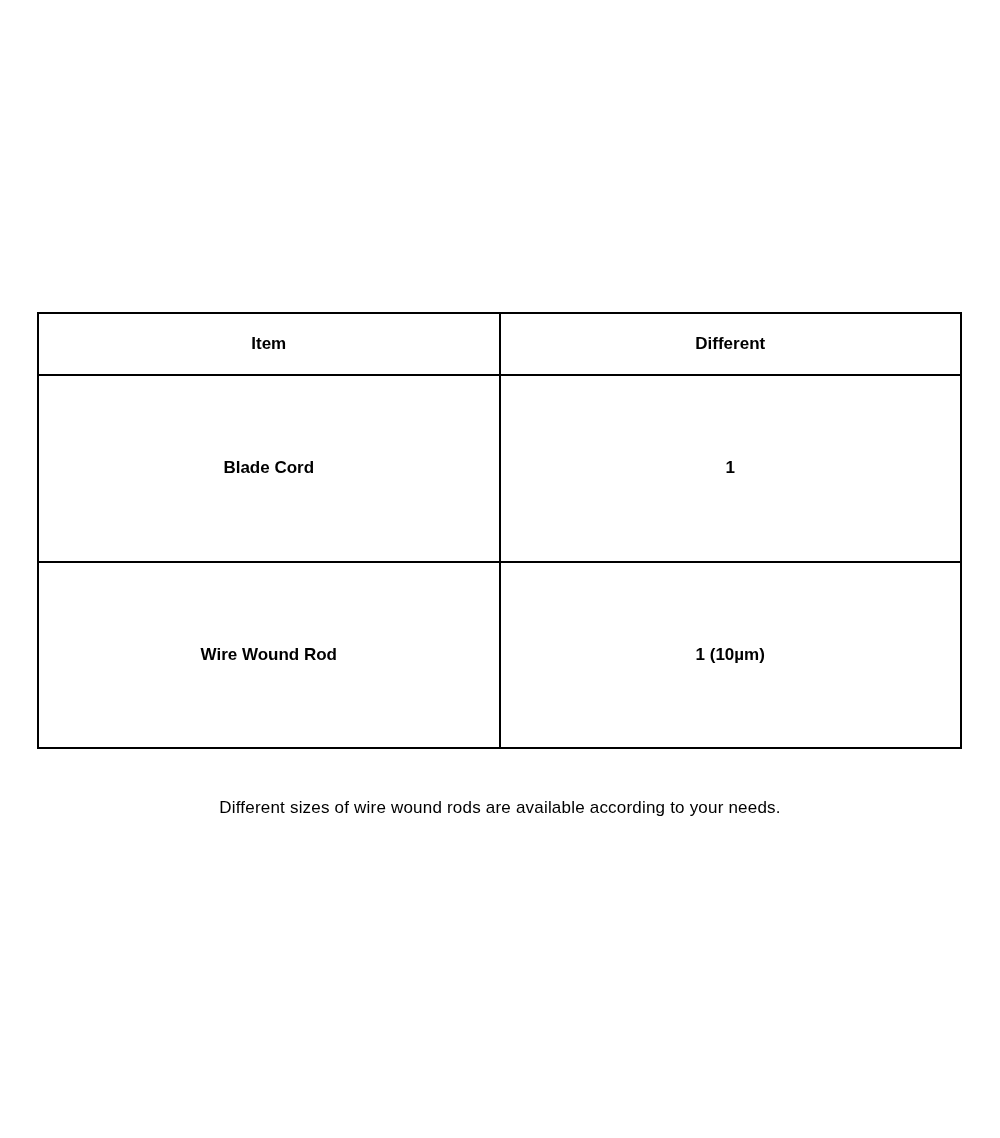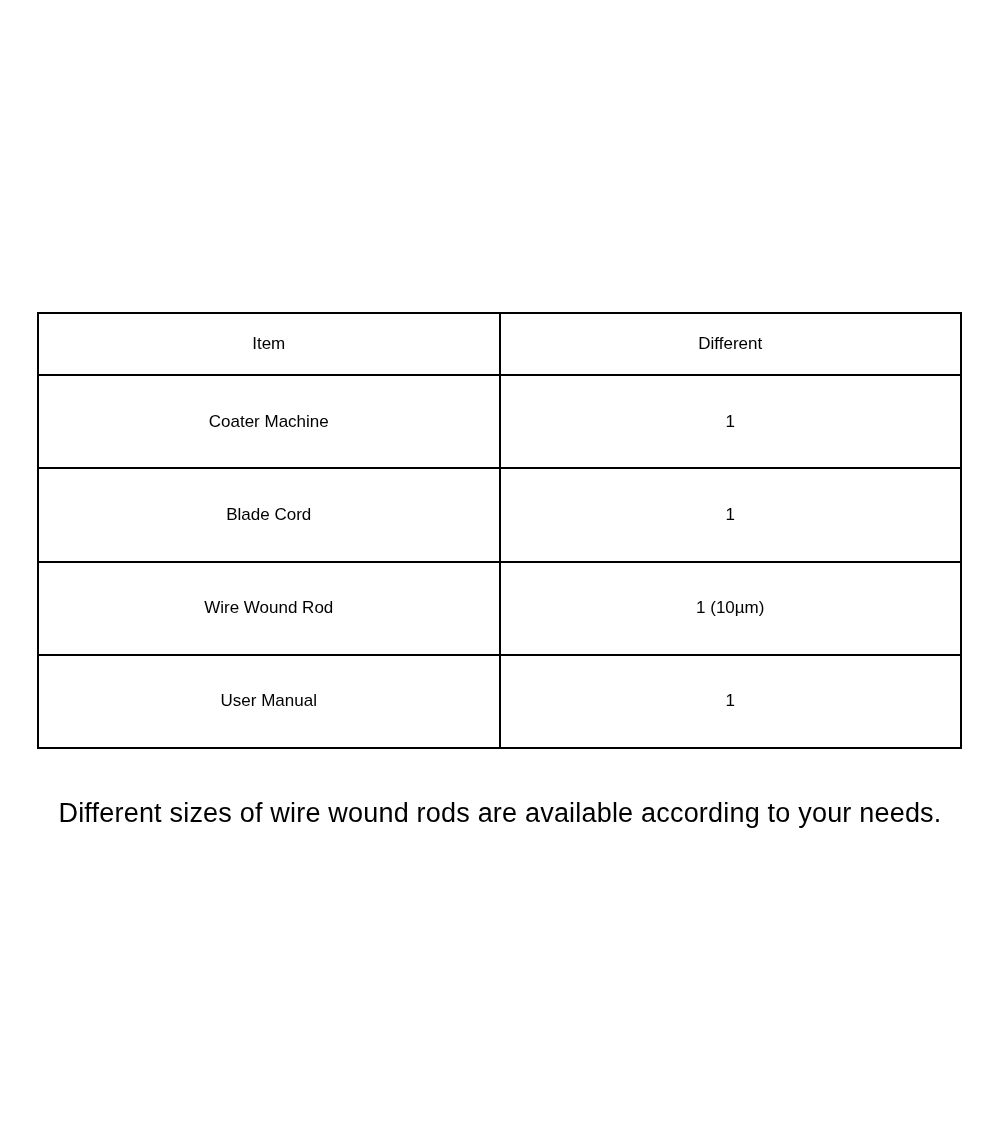--- a/index.html
+++ b/index.html
@@ -22,64 +22,56 @@
     height: 437px;
     border-collapse: collapse;
     table-layout: fixed;
   }
   table.packing-list th,
   table.packing-list td {
     border: 2px solid #000000;
     text-align: center;
     vertical-align: middle;
     font-size: 17px;
-    font-weight: 400;
+    font-weight: 700;
     color: #000000;
     height: 62px;
     width: 50%;
     padding: 0;
   }
   .note {
     position: absolute;
     left: 0;
     top: 798px;
     width: 1000px;
     text-align: center;
-    font-size: 27px;
+    font-size: 17px;
     color: #000000;
     letter-spacing: 0.2px;
   }
 </style>
 </head>
 <body>
 
 <div class="page">
 
   <table class="packing-list">
     <thead>
       <tr>
         <th>Item</th>
         <th>Different</th>
       </tr>
     </thead>
     <tbody>
       <tr>
-        <td>Coater Machine</td>
-        <td>1</td>
-      </tr>
-      <tr>
         <td>Blade Cord</td>
         <td>1</td>
       </tr>
       <tr>
         <td>Wire Wound Rod</td>
         <td>1 (10µm)</td>
-      </tr>
-      <tr>
-        <td>User Manual</td>
-        <td>1</td>
       </tr>
     </tbody>
   </table>
 
   <div class="note">Different sizes of wire wound rods are available according to your needs.</div>
 
 </div>
 
 </body></html>

